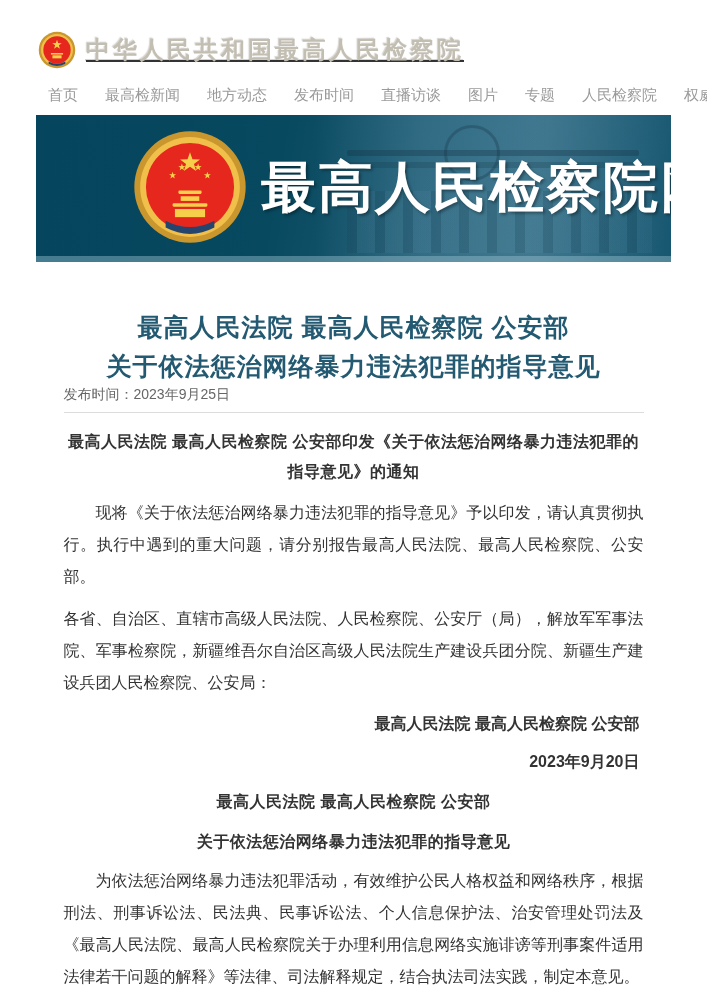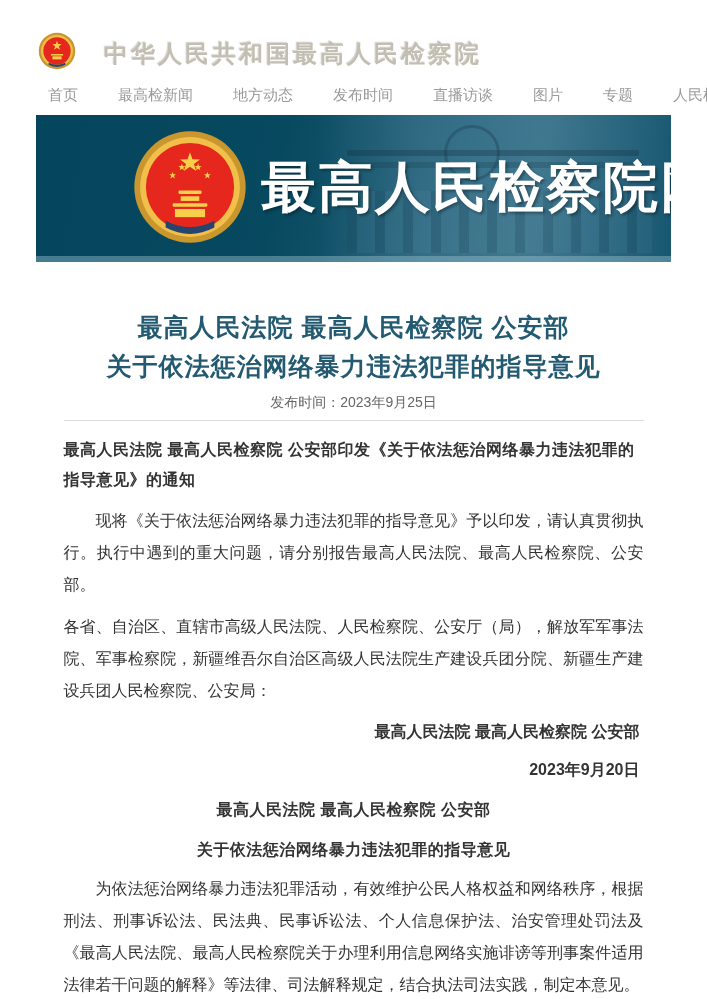--- a/index.html
+++ b/index.html
@@ -3,29 +3,29 @@
 <meta charset="utf-8">
 <style>
   html,body{margin:0;padding:0;}
   body{
     width:707px;height:999px;overflow:hidden;background:#ffffff;
     font-family:"Liberation Sans","DejaVu Sans",sans-serif;color:#333;
     position:relative;
   }
   
   .site-header{padding:30px 0 0 38px;}
-  .logo-row{display:flex;align-items:flex-end;gap:28px;height:40px;}
+  .logo-row{display:flex;align-items:center;gap:10px;height:40px;text-decoration:underline;}
   .logo-badge{width:38px;height:38px;flex:0 0 auto;}
   .wordmark{
     font-family:"Liberation Serif","DejaVu Serif",serif;
     font-size:24px;font-weight:bold;letter-spacing:3px;
     color:#c3beb2;text-shadow:1px 1px 0 #ffffff,-1px -1px 1px rgba(90,85,70,.25);
     white-space:nowrap;
   }
-  .main-nav{display:flex;gap:40px;padding:16px 0 10px 10px;font-size:15px;}
+  .main-nav{display:flex;gap:27px;padding:16px 0 10px 10px;font-size:15px;}
   .main-nav a{color:#9a9a9a;text-decoration:none;white-space:nowrap;cursor:pointer;}
   
   .banner{
     position:relative;margin-left:36px;width:635px;height:147px;overflow:hidden;
     background:linear-gradient(100deg,#05455e 0%,#07495f 38%,#1f5c75 62%,#2c677f 78%,#0d506a 100%);
   }
   .bldg{position:absolute;right:0;top:0;width:56%;height:100%;
     background:linear-gradient(90deg,rgba(96,148,170,0) 0%,rgba(96,148,170,.30) 30%,rgba(96,148,170,.38) 62%,rgba(60,110,135,.22) 100%);}
   .bldg-emblem-ghost{position:absolute;right:27%;top:7%;width:50px;height:50px;border:3px solid rgba(25,58,76,.35);border-radius:50%;}
   .bldg-roof{position:absolute;right:5%;top:24%;width:46%;height:6px;background:rgba(18,48,64,.32);border-radius:2px;box-shadow:0 12px 0 rgba(18,48,64,.22);}
@@ -36,23 +36,23 @@
   .banner-title{
     position:absolute;left:225px;top:50%;transform:translateY(-52%);
     font-family:"Liberation Serif","DejaVu Serif",serif;
     font-size:55px;font-weight:bold;color:#ffffff;letter-spacing:2px;white-space:nowrap;
     text-shadow:2px 2px 3px rgba(0,0,0,.35);
   }
   
   .article{width:580px;margin:0 auto;}
   .doc-title{margin:46px 0 0;text-align:center;font-size:25px;line-height:39px;
     font-weight:bold;color:#235a72;letter-spacing:1px;}
-  .pub-date{margin-top:8px;text-align:center;font-size:14px;line-height:16px;color:#666;}
+  .pub-date{text-align:left;font-size:14px;line-height:16px;color:#666;}
   .divider{border:none;border-top:1px solid #dcdcdc;margin:10px 0 0;}
-  .notice-title{margin:14px 0 0;font-size:16px;line-height:30px;
+  .notice-title{margin:14px 0 0;text-align:center;font-size:16px;line-height:30px;
     font-weight:bold;color:#333;letter-spacing:.5px;}
   .p{margin:10px 0 0;font-size:16px;line-height:32px;text-align:justify;color:#333;}
   .indent{text-indent:2em;}
   .sig{margin:12px 0 0;font-size:16px;line-height:26px;font-weight:bold;text-align:right;color:#333;padding-right:4px;}
   .center-bold{margin:14px 0 0;font-size:16px;line-height:26px;font-weight:bold;text-align:center;color:#333;letter-spacing:.5px;}
 </style>
 </head>
 <body>
 
 <header class="site-header">

